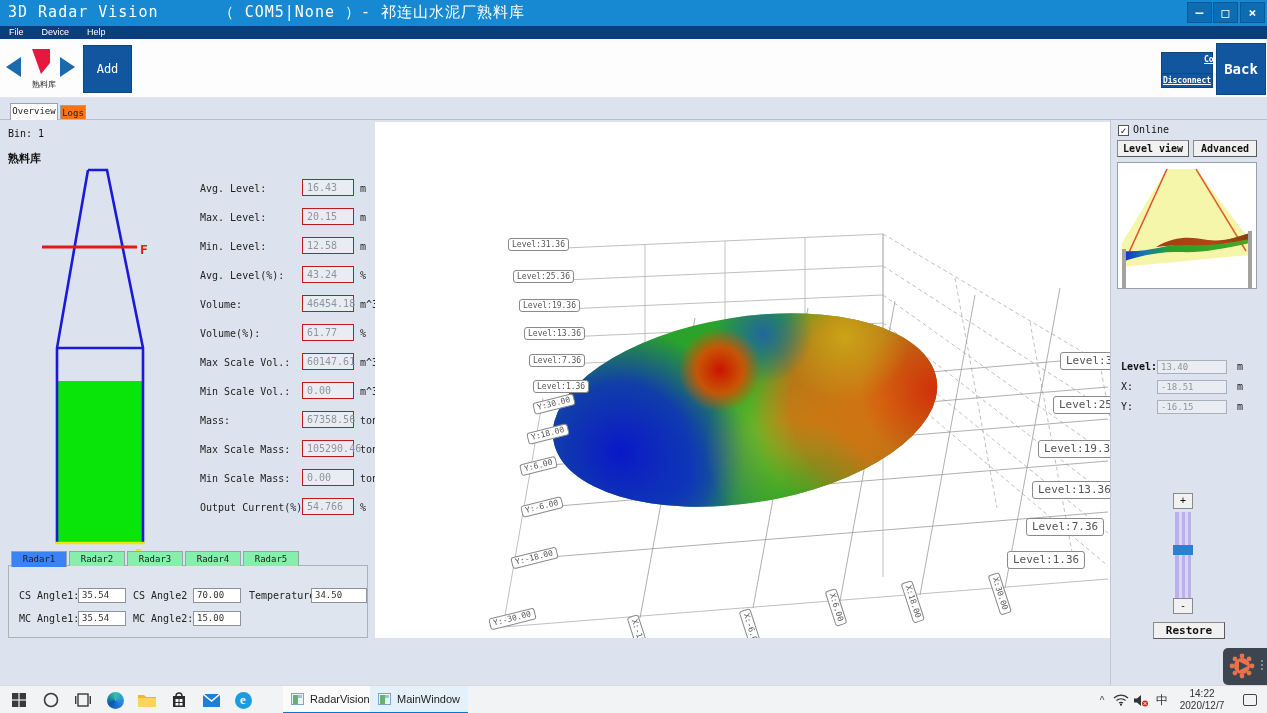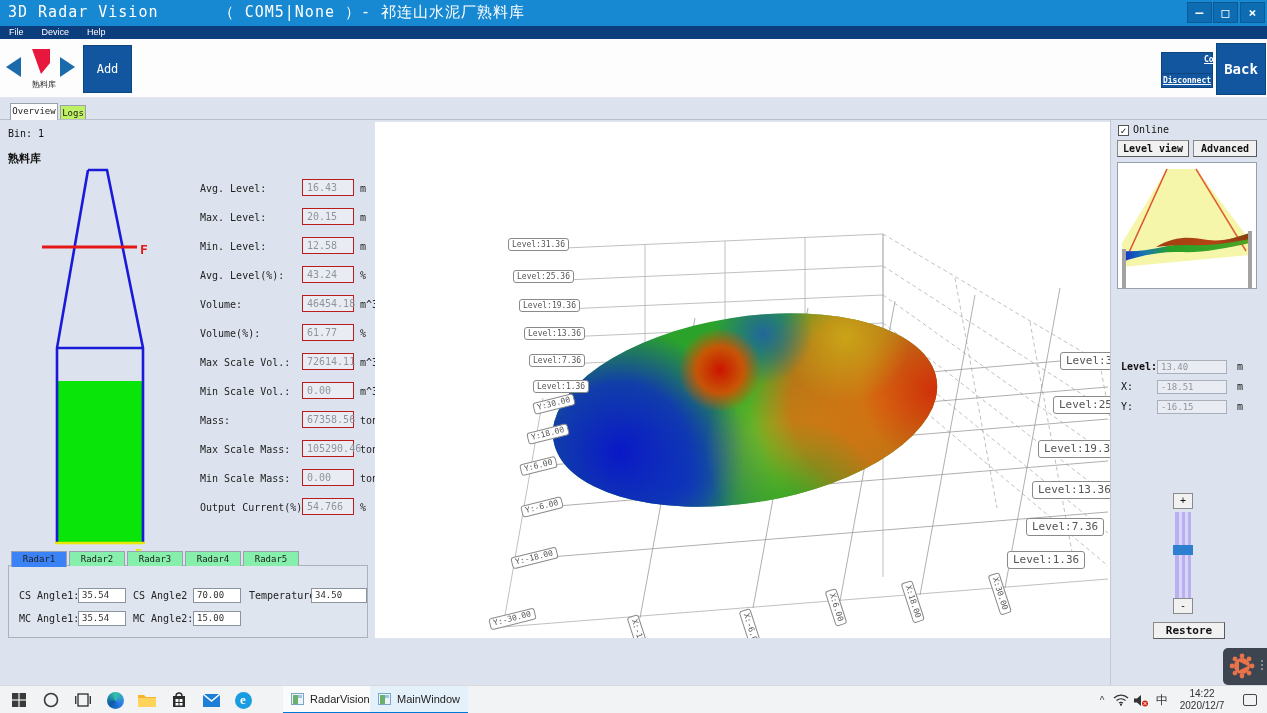--- a/index.html
+++ b/index.html
@@ -27,21 +27,21 @@
   .btn-blue { background:var(--c-btn,#11569f); color:#fff; border:1px solid #0d4largest00; border:1px solid #0d457f; text-align:center; cursor:pointer; }
   #btn-add { position:absolute; left:83px; top:6px; width:49px; height:48px; font-size:12px; line-height:46px; }
   #btn-connect { position:absolute; left:1161px; top:13px; width:52px; height:25px; font-size:8px; font-weight:bold; line-height:13px; text-decoration:underline;padding-left:42px; }
   #btn-disconnect { position:absolute; left:1161px; top:34px; width:52px; height:15px; font-size:8px; font-weight:bold; line-height:13px; text-decoration:underline; }
   #btn-back { position:absolute; left:1216px; top:4px; width:50px; height:52px; font-size:14px; font-weight:bold; line-height:50px; }
 
   
   #tabstrip { position:absolute; left:0; top:98px; width:1267px; height:22px; }
   .main-tab { position:absolute; bottom:0; height:15px; font-size:9px; text-align:center; line-height:14px; border:1px solid #9aa2ae; border-bottom:none; color:#222; }
   #tab-overview { left:10px; width:48px; background:#fff; height:17px; z-index:2; }
-  #tab-logs { left:60px; width:26px; background:#bef264; }
+  #tab-logs { left:60px; width:26px; background:#f97316; }
   #content-topline { position:absolute; left:0; top:119px; width:1267px; height:1px; background:#b8bfca; }
 
   
   #main { position:absolute; left:0; top:120px; width:1267px; height:565px; }
 
   
   #left-panel { position:absolute; left:0; top:0; width:375px; height:565px; }
   #bin-id { position:absolute; left:8px; top:8px; font-size:10px; color:#111; }
   #bin-name { position:absolute; left:8px; top:31px; font-size:11px; font-weight:bold; color:#111; }
   #silo-svg { position:absolute; left:28px; top:46px; }
@@ -180,21 +180,21 @@
           <div class="stat-box">46454.18</div>
           <span class="stat-unit">m^3</span>
         </div>
         <div class="stat-row">
           <span class="stat-label">Volume(%):</span>
           <div class="stat-box">61.77</div>
           <span class="stat-unit">%</span>
         </div>
         <div class="stat-row">
           <span class="stat-label">Max Scale Vol.:</span>
-          <div class="stat-box">72614.11</div>
+          <div class="stat-box">60147.61</div>
           <span class="stat-unit">m^3</span>
         </div>
         <div class="stat-row">
           <span class="stat-label">Min Scale Vol.:</span>
           <div class="stat-box">0.00</div>
           <span class="stat-unit">m^3</span>
         </div>
         <div class="stat-row">
           <span class="stat-label">Mass:</span>
           <div class="stat-box">67358.56</div>

